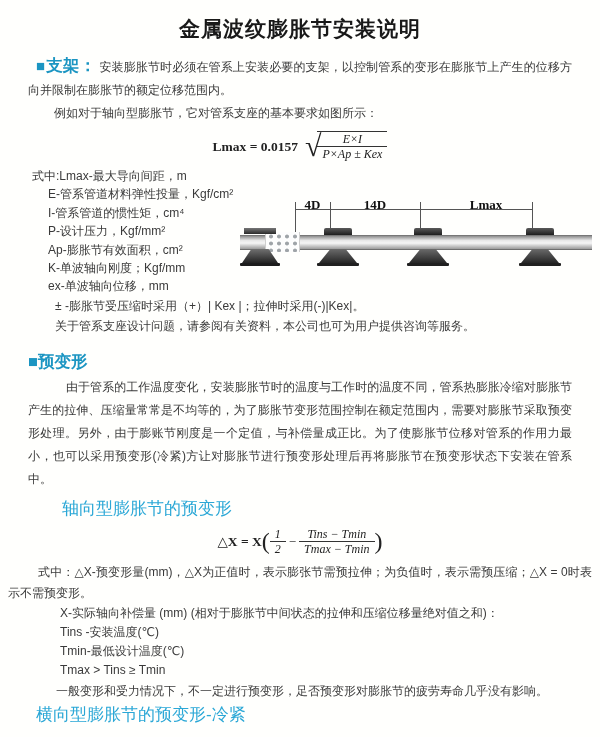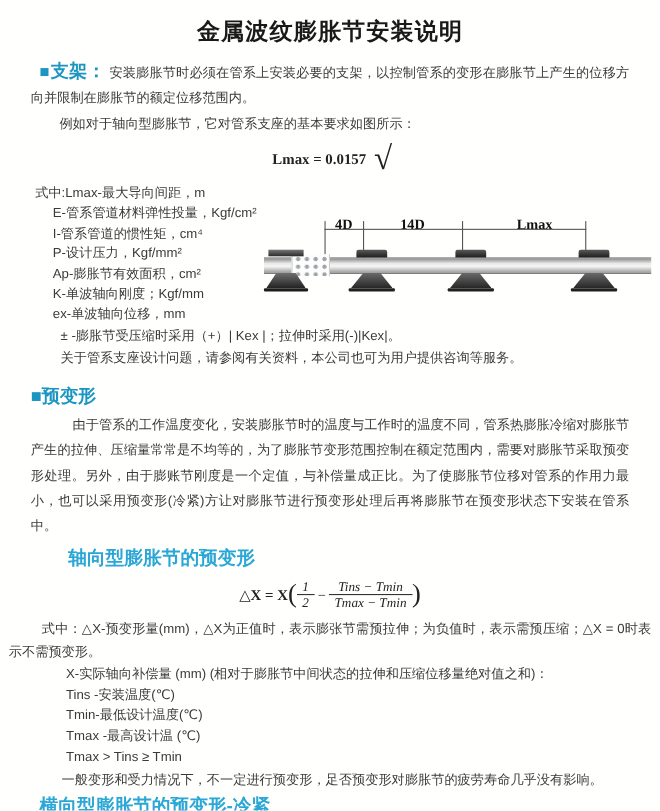--- a/index.html
+++ b/index.html
@@ -12,21 +12,21 @@
   .title{
     margin:0;padding-top:16px;text-align:center;
     font-size:21px;font-weight:bold;color:#191919;letter-spacing:1px;line-height:26px;
   }
   .para{margin:0 28px;text-align:justify;line-height:23px;}
   .p-intro{margin-top:12px;text-indent:8px;}
   .p-example{text-indent:26px;}
   .sec-head{color:#1b95c2;font-size:16.5px;font-weight:bold;}
   .sec-head .sq{font-size:15px;margin-right:1px;}
   .sec-title{margin:14px 28px 4px 28px;color:#1b95c2;font-size:16.5px;font-weight:bold;line-height:22px;}
-  .sub-title{color:#2aa7d6;font-size:17px;font-weight:bold;line-height:24px;}
+  .sub-title{color:#2aa7d6;font-size:17px;font-weight:normal;line-height:24px;}
   .sub-axial{margin:6px 0 2px 62px;}
   .sub-lateral{margin:2px 0 2px 36px;}
 
   
   .formula{
     text-align:center;font-family:"Liberation Serif","DejaVu Serif",serif;
     color:#222;margin:6px 0;
   }
   .f-lhs{font-weight:bold;font-size:13.5px;vertical-align:middle;}
   .frac{display:inline-block;vertical-align:middle;text-align:center;font-style:italic;font-size:12px;line-height:14px;}
@@ -84,21 +84,21 @@
 <div class="page">
 
   <h1 class="title">金属波纹膨胀节安装说明</h1>
 
   <p class="para p-intro"><span class="sec-head"><span class="sq">■</span><span>支架：</span></span> <span>安装膨胀节时必须在管系上安装必要的支架，以控制管系的变形在膨胀节上产生的位移方向并限制在膨胀节的额定位移范围内。</span></p>
 
   <p class="para p-example">例如对于轴向型膨胀节，它对管系支座的基本要求如图所示：</p>
 
   <div class="formula">
     <span class="f-lhs">Lmax = 0.0157</span>
-    <span class="radical">√</span>
+    <span class="radical">√</span><span class="frac rootbox"><span class="fn">E×I</span><span class="fd">P×Ap ± Kex</span></span>
   </div>
 
   <div class="def-row">
     <div class="def-line def-lead">式中:Lmax-最大导向间距，m</div>
     <div class="def-line">E-管系管道材料弹性投量，Kgf/cm²</div>
     <div class="def-line">I-管系管道的惯性矩，cm⁴</div>
     <div class="def-line">P-设计压力，Kgf/mm²</div>
     <div class="def-line">Ap-膨胀节有效面积，cm²</div>
     <div class="def-line">K-单波轴向刚度；Kgf/mm</div>
     <div class="def-line">ex-单波轴向位移，mm</div>
@@ -152,19 +152,18 @@
 
   <div class="formula">
     <span class="f-var">△X = X</span><span class="paren">(</span><span class="frac"><span class="fn">1</span><span class="fd">2</span></span><span class="f-op">−</span><span class="frac"><span class="fn">Tins − Tmin</span><span class="fd">Tmax − Tmin</span></span><span class="paren">)</span>
   </div>
 
   <p class="p-shizhong">式中：△X-预变形量(mm)，△X为正值时，表示膨张节需预拉伸；为负值时，表示需预压缩；△X = 0时表示不需预变形。</p>
 
   <div class="var-line">X-实际轴向补偿量 (mm) (相对于膨胀节中间状态的拉伸和压缩位移量绝对值之和)：</div>
   <div class="var-line">Tins -安装温度(℃)</div>
   <div class="var-line">Tmin-最低设计温度(℃)</div>
-  <div class="var-line">Tmax -最高设计温 (℃)</div>
   <div class="var-line">Tmax &gt; Tins ≥ Tmin</div>
   <div class="note-line">一般变形和受力情况下，不一定进行预变形，足否预变形对膨胀节的疲劳寿命几乎没有影响。</div>
 
   <div class="sub-title sub-lateral">横向型膨胀节的预变形-冷紧</div>
 
 </div>
 
 </body></html>

